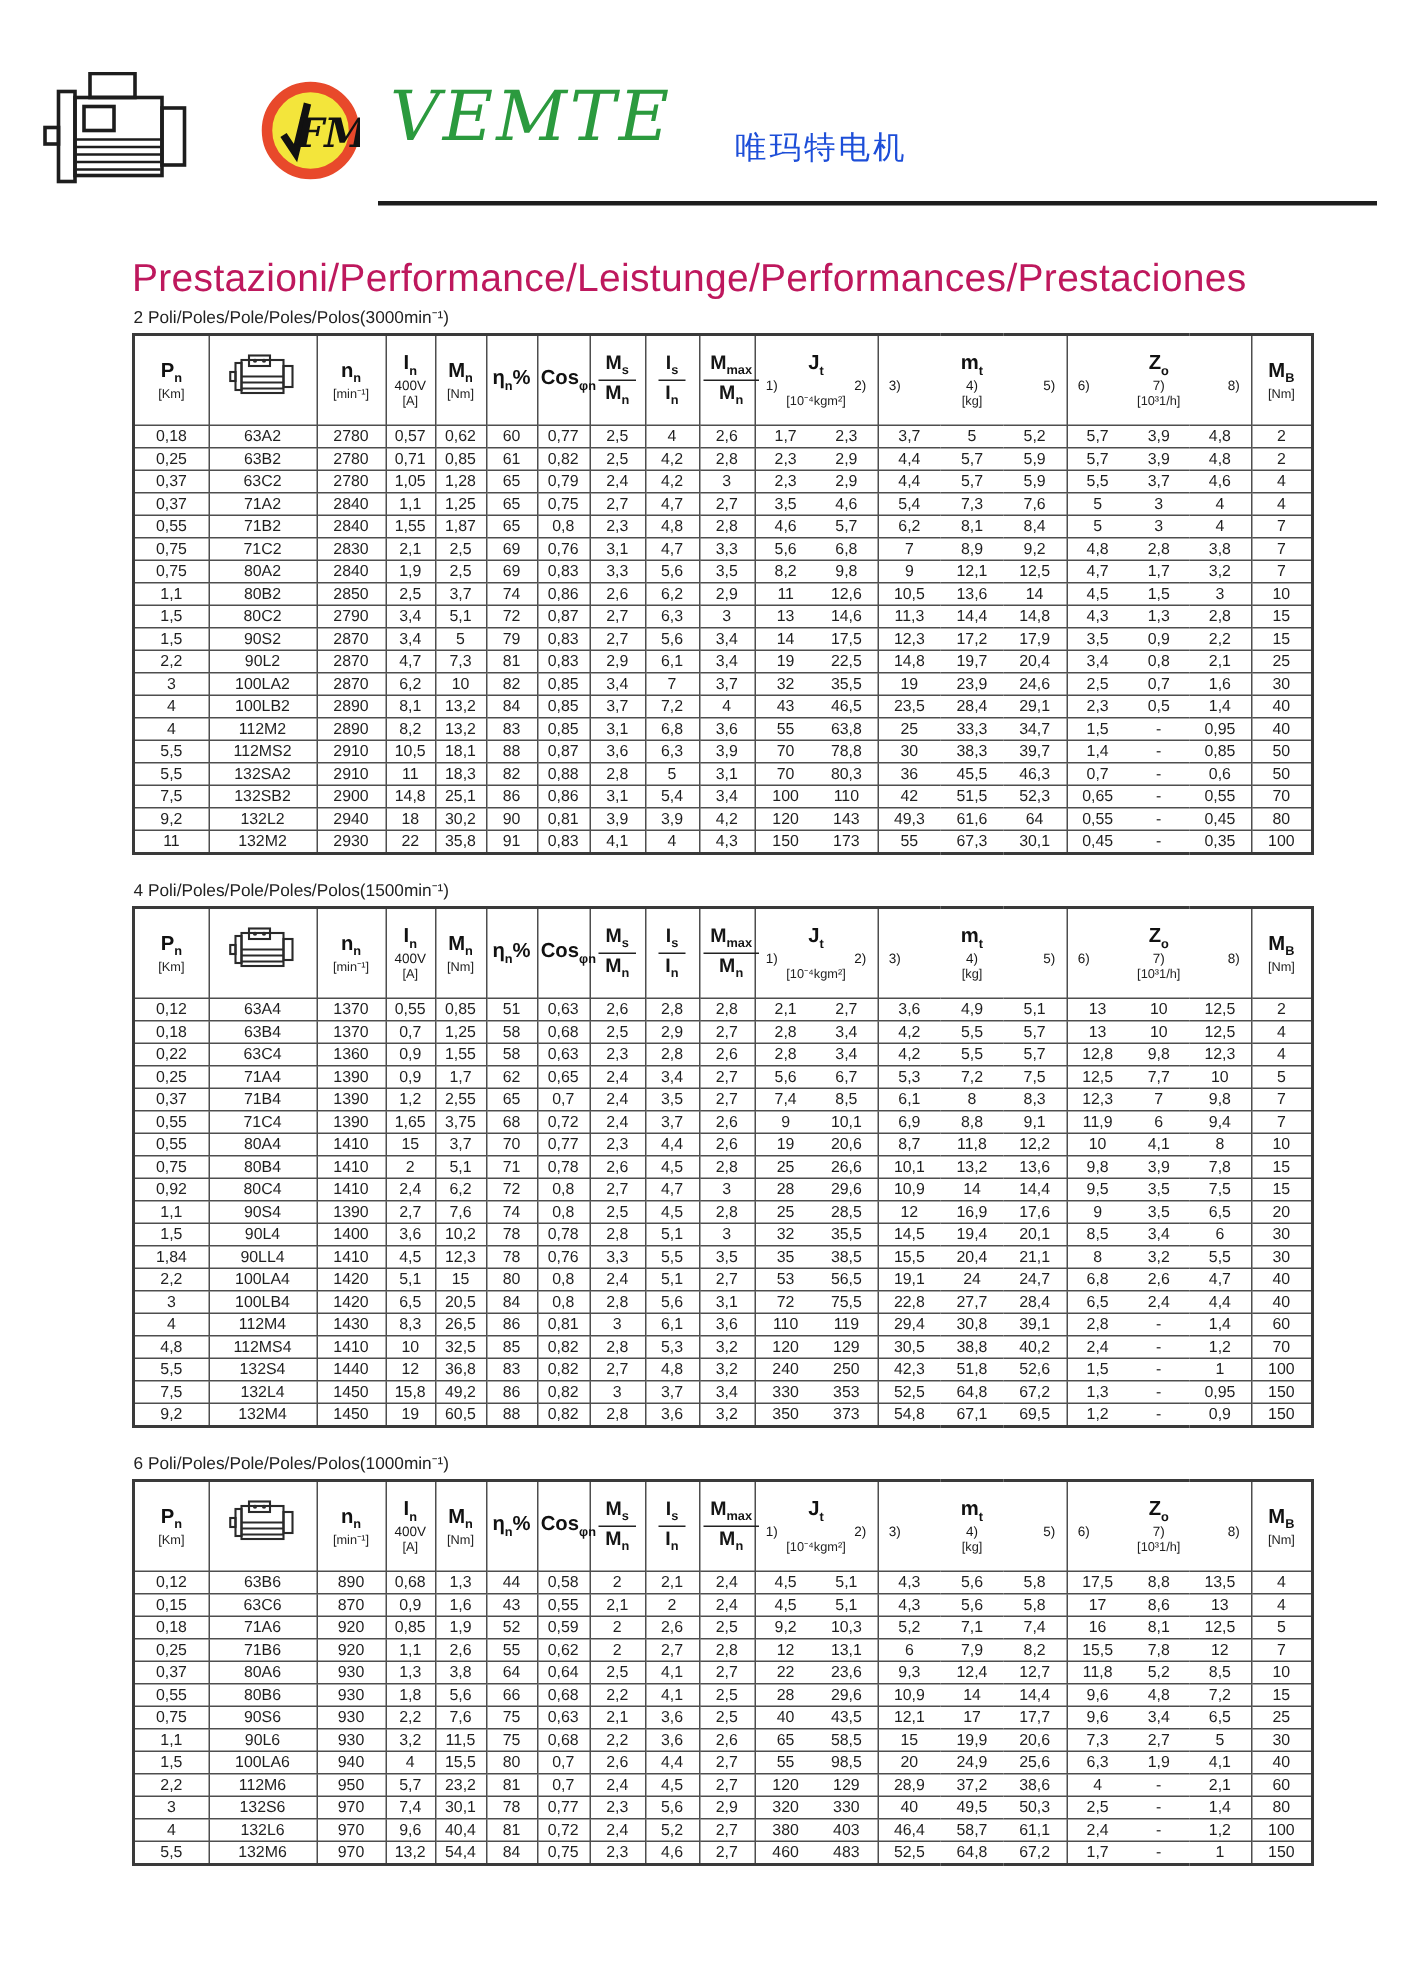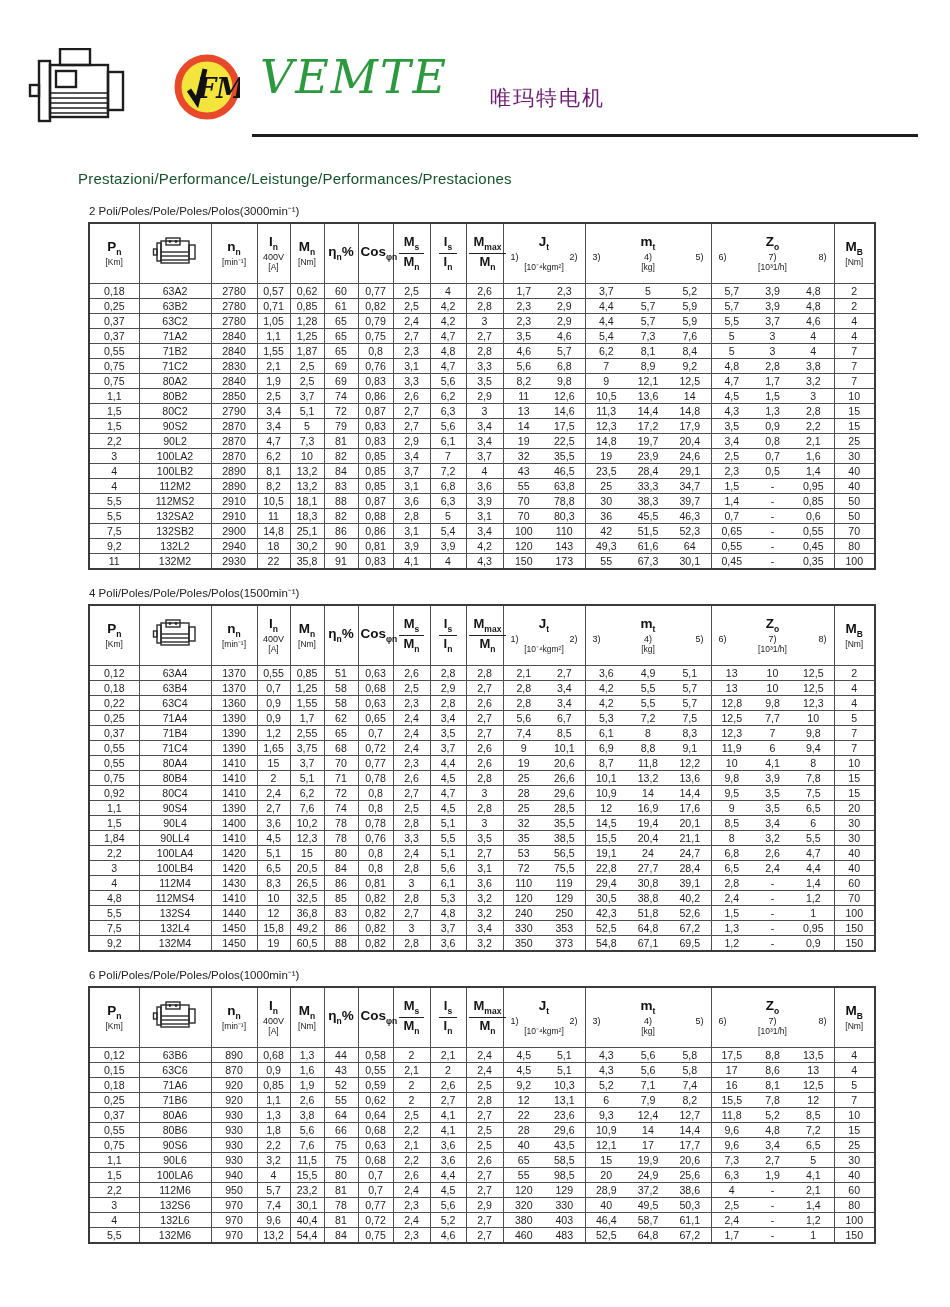--- a/index.html
+++ b/index.html
@@ -5,26 +5,26 @@
   html,body{margin:0;padding:0;background:#fff;}
   .page{position:relative;width:950px;height:1307px;background:#fff;overflow:hidden;
         font-family:"Liberation Sans",sans-serif;color:#161616;}
 
   
   .brand-row{position:absolute;left:28px;top:46px;width:892px;height:96px;}
   .motor-art{position:absolute;left:0;top:2px;}
   .logo-badge{position:absolute;left:146px;top:8px;}
   .brand-name{position:absolute;left:232px;top:8px;font-family:"DejaVu Serif",serif;
               font-style:italic;font-size:46px;color:#2b9a3e;letter-spacing:2px;line-height:1;}
-  .brand-cn{position:absolute;left:462px;top:38px;font-size:21px;color:#701a75;letter-spacing:2px;}
+  .brand-cn{position:absolute;left:462px;top:38px;font-size:21px;color:#1d4ed8;letter-spacing:2px;}
   .header-rule{position:absolute;left:224px;top:88px;width:666px;height:3px;background:#1d1d1d;}
 
   
-  .page-title{position:absolute;left:78px;top:170px;margin:0;font-size:15px;font-weight:400;
-              color:#14532d;letter-spacing:.2px;}
+  .page-title{position:absolute;left:88px;top:170px;margin:0;font-size:26px;font-weight:400;
+              color:#be185d;letter-spacing:.2px;}
   #sections{position:absolute;left:88px;top:203px;width:792px;}
   .section-title{font-size:11.5px;color:#222;margin:0 0 4px 1px;}
   .perf-section{margin-bottom:15px;}
 
   
   table.perf-table{border-collapse:collapse;width:786px;table-layout:fixed;border:2px solid #3a3a3a;}
   .perf-table th,.perf-table td{border:1px solid #4e4e4e;}
   .perf-table thead th{height:57px;padding:1px 2px;vertical-align:middle;
                        font-weight:normal;background:#fff;}
   .perf-table td{height:14px;padding:0 1px;text-align:center;font-size:10.6px;color:#1f1f1f;

